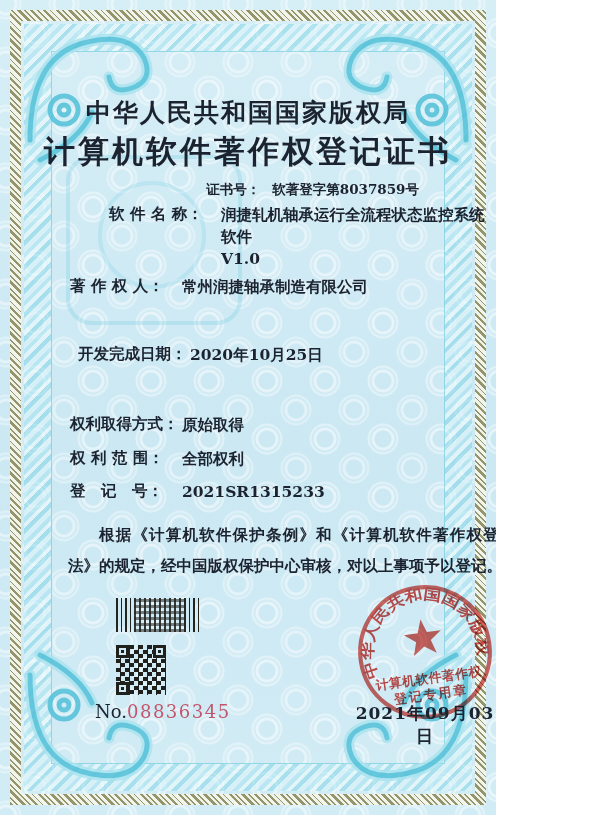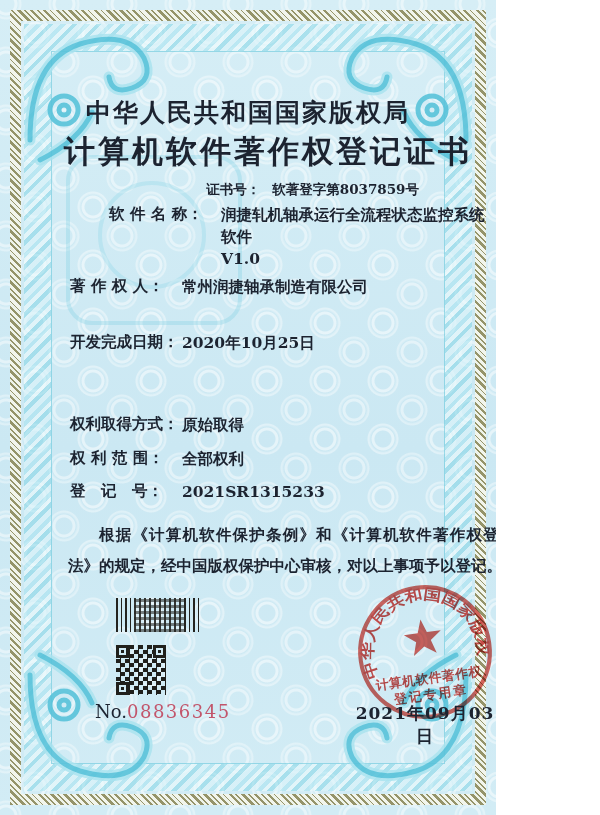--- a/index.html
+++ b/index.html
@@ -48,31 +48,31 @@
     content:"";position:absolute;left:28px;top:22px;width:100px;height:100px;
     border:4px solid rgba(120,206,226,.25);border-radius:50%;
   }
   
   .authority{
     position:absolute;left:0;top:96px;width:100%;
     text-align:center;font-size:25px;font-weight:bold;letter-spacing:2px;
   }
   .cert-title{
     position:absolute;left:0;top:131px;width:100%;
-    text-align:center;font-size:31px;font-weight:bold;letter-spacing:3px;padding-left:20px;
+    text-align:center;font-size:31px;font-weight:bold;letter-spacing:3px;
   }
   .cert-no{
     position:absolute;right:77px;top:181px;
     font-size:13.5px;font-weight:bold;display:flex;gap:12px;
   }
   
   .row{position:absolute;left:70px;display:flex;font-size:15.5px;font-weight:bold;}
   .row .lbl{width:112px;flex:0 0 112px;}
   .row .val{line-height:22px;}
-  .r0{top:204px;padding-left:39px;} .r1{top:276px;} .r2{top:332px;} .r3{top:379px;}
+  .r0{top:204px;padding-left:39px;} .r1{top:276px;} .r2{top:344px;margin-left:8px;} .r3{top:379px;}
   .r4{top:414px;} .r5{top:448px;} .r6{top:481px;}
   .statement{
     position:absolute;left:68px;top:519px;width:464px;
     font-size:15.5px;font-weight:bold;line-height:31px;text-indent:2em;
     text-align:justify;
   }
   
   .barcode{
     position:absolute;left:116px;top:598px;width:86px;height:34px;display:flex;
   }

